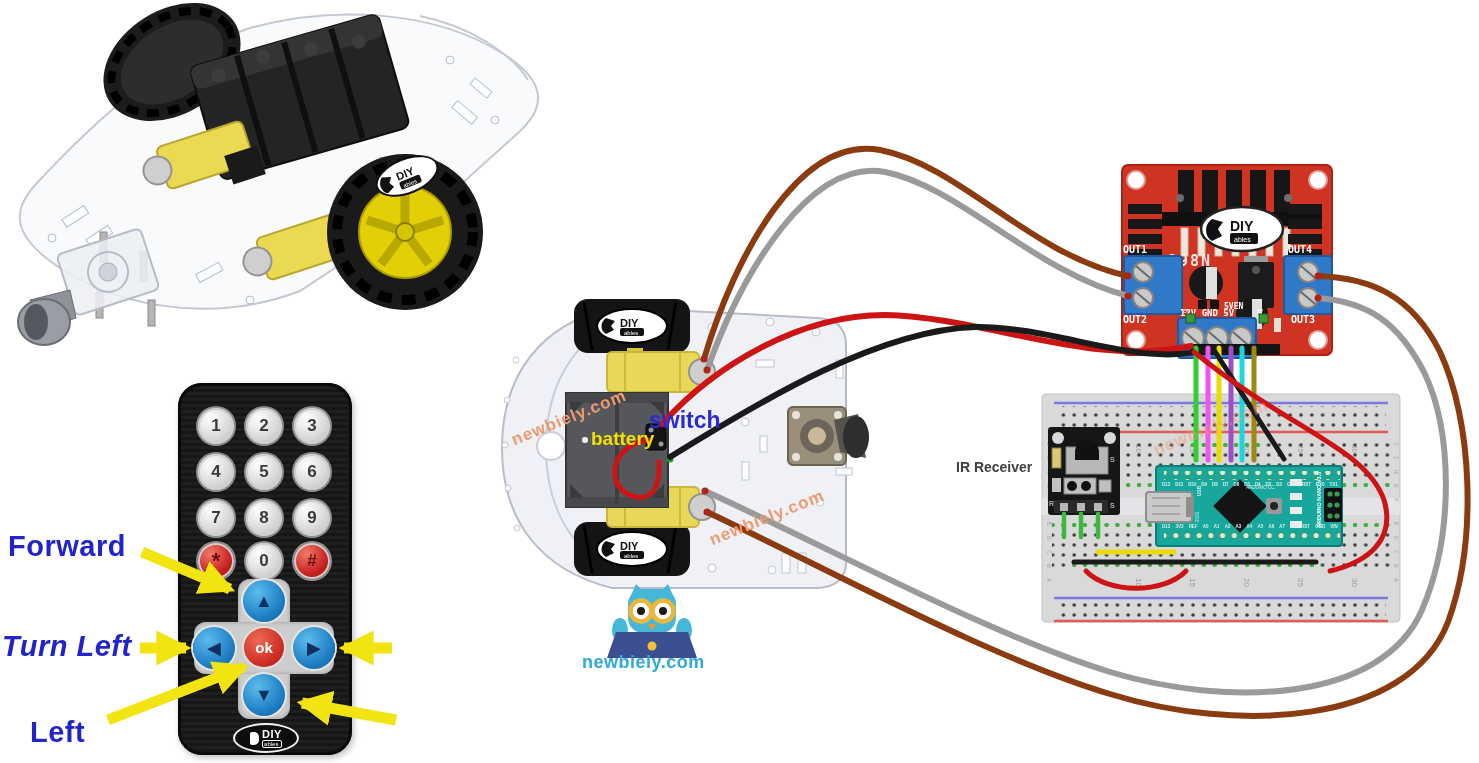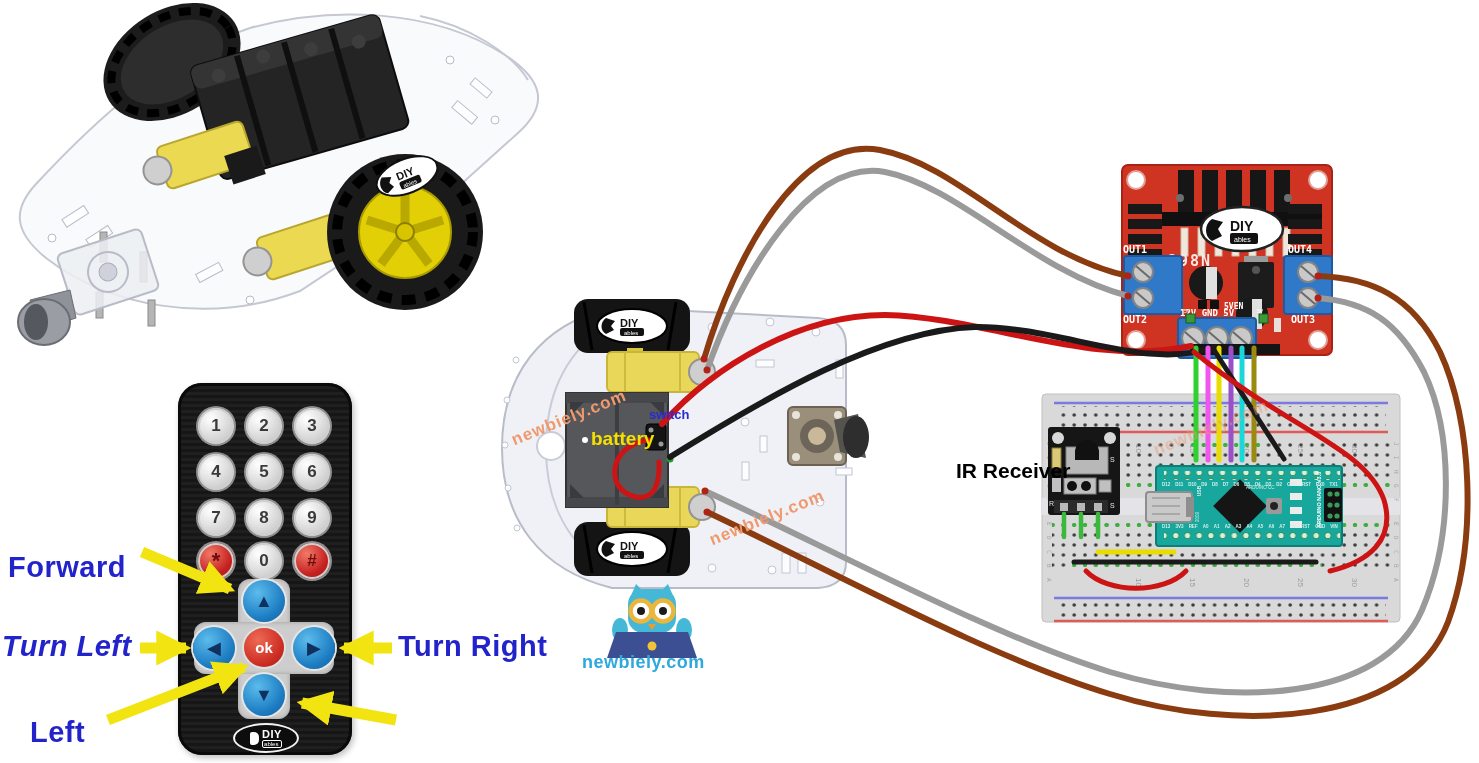--- a/index.html
+++ b/index.html
@@ -39,22 +39,22 @@
   .diyoval .blob{width:9px;height:13px;background:#fff;border-radius:2px 5px 5px 2px;}
   .diyoval .diy{font-weight:bold;font-size:11px;letter-spacing:.5px;}
   .diyoval .ables{font-size:6px;border:1px solid #fff;padding:0 1px;border-radius:2px;}
   
   .pinrow{position:absolute;z-index:6;display:flex;justify-content:space-between;
           font-size:4.5px;color:#d5efe9;font-weight:bold;}
   .wm{position:absolute;z-index:6;font-weight:bold;font-size:17px;color:#ef9a6e;
       transform:rotate(-22deg);letter-spacing:1px;}
   #sitename{position:absolute;left:582px;top:652px;z-index:6;font-weight:bold;font-size:18px;
       color:#2fa8dc;letter-spacing:0.5px;}
-  #irlabel{left:956px;top:459px;font-size:21px;color:#000000;z-index:6;}
-  #swlabel{left:649px;top:407px;font-size:13px;color:#2a2ad0;}
+  #irlabel{left:956px;top:459px;font-size:14px;color:#404040;z-index:6;}
+  #swlabel{left:649px;top:407px;font-size:23px;color:#2a2ad0;}
   #batlabel{left:591px;top:428px;font-size:19px;color:#f5e000;}
 </style>
 </head>
 <body>
 
 <div id="canvas">
 
 <svg id="art" viewBox="0 0 1479 763">
 <defs>
   <pattern id="holes" width="10.8" height="10" patternUnits="userSpaceOnUse">
@@ -487,24 +487,23 @@
     <circle cx="705" cy="491" r="3.5"></circle>
           <circle cx="707" cy="512" r="3.5"></circle>
     <circle cx="1128" cy="276" r="3.5"></circle>
           <circle cx="1128" cy="296" r="3.5"></circle>
     <circle cx="1318" cy="276" r="3.5"></circle>
           <circle cx="1318" cy="298" r="3.5"></circle>
   </g>
 </g>
 </svg>
 
-<div class="callout" style="left:8px;top:530px;margin-top:21px;">Forward</div>
+<div class="callout" style="left:8px;top:530px;">Forward</div>
 <div class="callout" style="left:2px;top:630px;font-style:italic;">Turn Left</div>
 <div class="callout" style="left:30px;top:716px;">Left</div>
-<div class="callout" style="left:398px;top:630px;">Turn Right</div>
 
 <div class="small-label" id="swlabel">switch</div>
 <div class="small-label" id="batlabel">battery</div>
 <div class="small-label" id="irlabel">IR Receiver</div>
 
 <div class="wm" style="left:508px;top:408px;">newbiely.com</div>
 <div class="wm" style="left:706px;top:508px;">newbiely.com</div>
 <div class="wm" style="left:1150px;top:418px;opacity:.45;">newbiely.com</div>
 
 <div id="sitename">newbiely.com</div>

